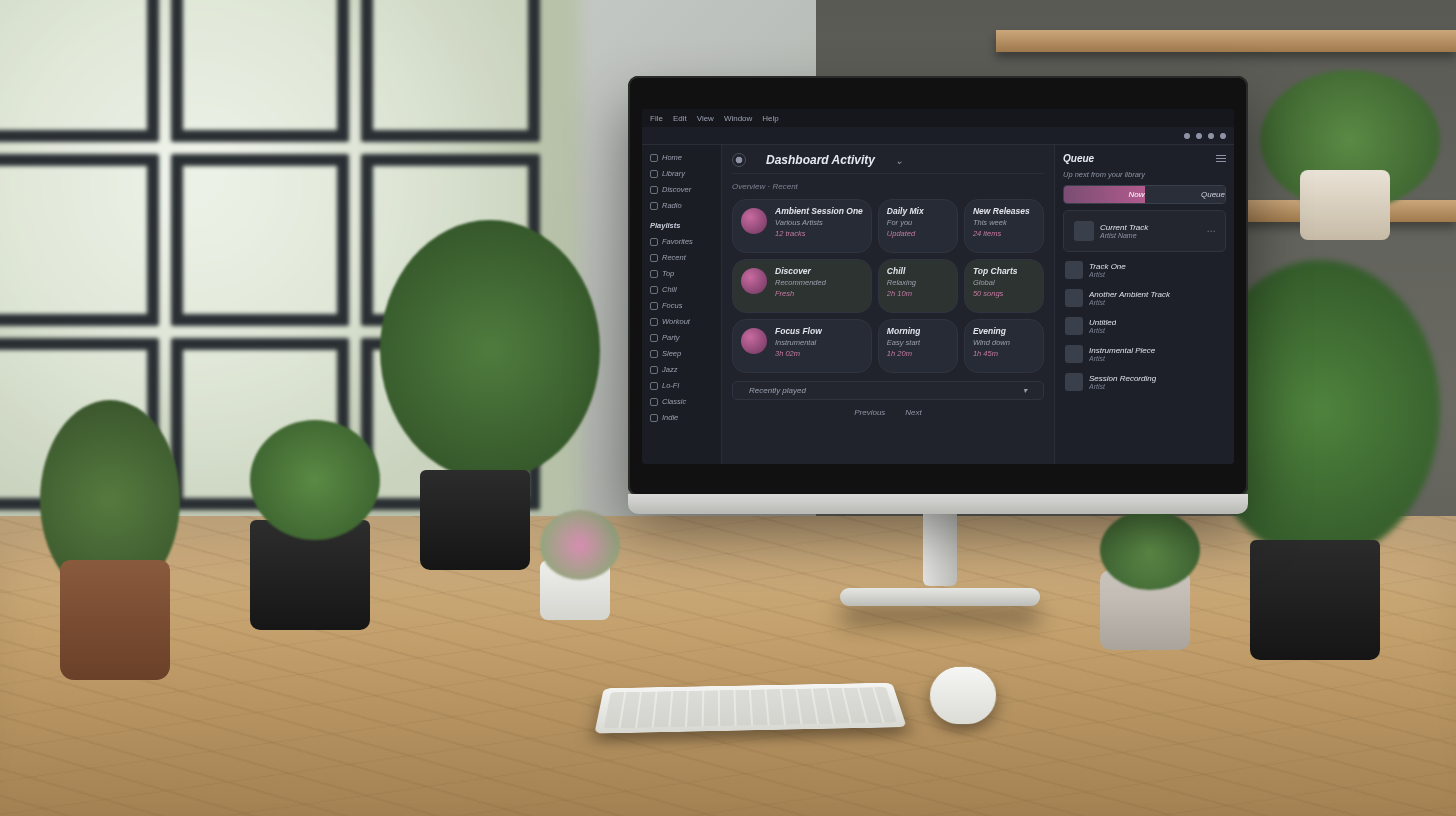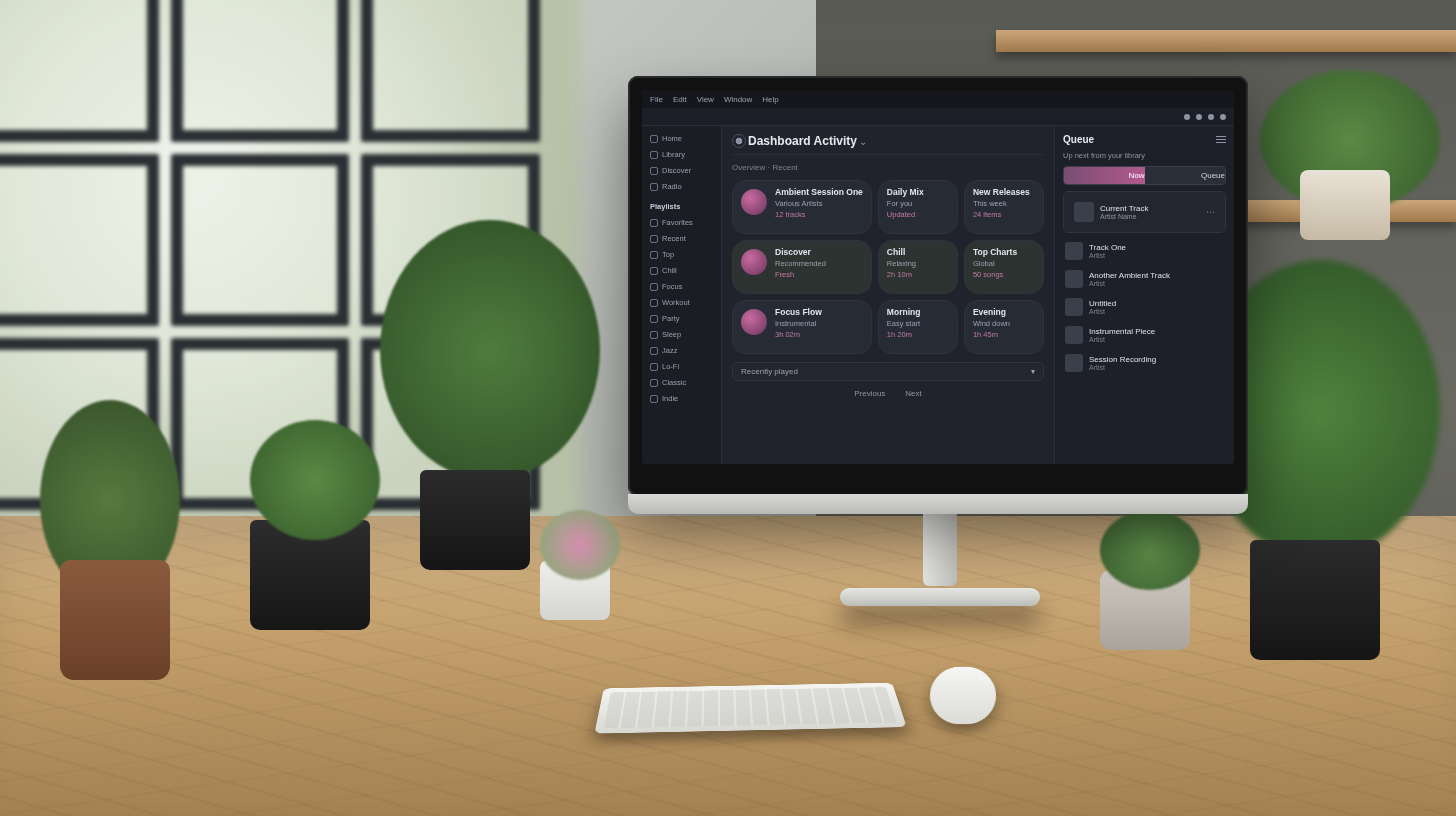--- a/index.html
+++ b/index.html
@@ -149,40 +149,42 @@
   
   .screen {
     position: absolute; inset: 14px 14px 32px 14px;
     background: #20232b;
     border-radius: 4px;
     color: #cfd2dc;
     font-size: 9px;
     overflow: hidden;
     display: grid;
     grid-template-rows: 18px 18px 1fr;
+    margin-top: 19px;
   }
   .menubar {
     background: #15171d;
     display:flex; align-items:center; gap:10px;
     padding: 0 8px;
     font-size: 8px;
     color:#9aa0ae;
   }
   .menubar .spacer{flex:1}
   .toolbar {
     background:#1b1e26;
     display:flex; align-items:center; justify-content:flex-end;
     gap:6px; padding:0 8px;
     border-bottom:1px solid #2a2e39;
   }
   .toolbar .dot{ width:6px;height:6px;border-radius:50%;background:#8e94a5; }
   .layout{
     display:grid;
     grid-template-columns: 80px 1fr 180px;
     height:100%;
+    font-style:italic;
   }
   
   .sidebar{
     background:#1a1d24;
     border-right:1px solid #2a2e39;
     padding:6px 4px;
     display:flex; flex-direction:column; gap:3px;
     overflow:hidden;
   }
   .side-item{
@@ -197,21 +199,21 @@
     width:8px;height:8px;border:1px solid #6b7180;border-radius:2px;flex:none;
   }
   .side-item.hdr{color:#c9cdda;font-weight:600;margin-top:4px}
   
   .main{
     padding:8px 10px;
     display:flex; flex-direction:column; gap:8px;
     overflow:hidden;
   }
   .main-header{
-    display:flex; align-items:center; gap:2px;
+    display:flex; align-items:center; gap:20px;
     border-bottom:1px solid #2a2e39;
     padding-bottom:6px;
   }
   .main-header .title{
     font-size:12px; font-weight:700; color:#e6e8ef;
   }
   .main-header .chev{font-size:10px;color:#8e94a5}
   .main-header .ico{
     width:14px;height:14px;border-radius:50%;
     background:radial-gradient(circle,#8e94a5 40%,transparent 42%);
@@ -237,21 +239,21 @@
     background: radial-gradient(circle at 35% 35%, #c86aa0, #6b355c);
     flex:none;
     margin-top:2px;
   }
   .card .body{display:flex;flex-direction:column;gap:2px;overflow:hidden}
   .card .t{font-size:8.5px;font-weight:600;color:#e2e4ec;white-space:nowrap;overflow:hidden;text-overflow:ellipsis}
   .card .s{font-size:7.5px;color:#9aa0ae;white-space:nowrap;overflow:hidden;text-overflow:ellipsis}
   .card .m{font-size:7.5px;color:#c47aa3}
   .footer-bar{
     background:#23262f;border:1px solid #2f3440;border-radius:5px;
-    padding:4px 8px; font-size:8px; color:#9aa0ae;
+    padding:4px 16px; font-size:8px; color:#9aa0ae;
     display:flex;align-items:flex-start;gap:6px;
   }
   .footer-bar .spacer{flex:1}
   .pager{
     display:flex;gap:20px;justify-content:center;
     font-size:8px;color:#8e94a5;text-align:center;
   }
   
   .rightp{
     background:#1d2028;

